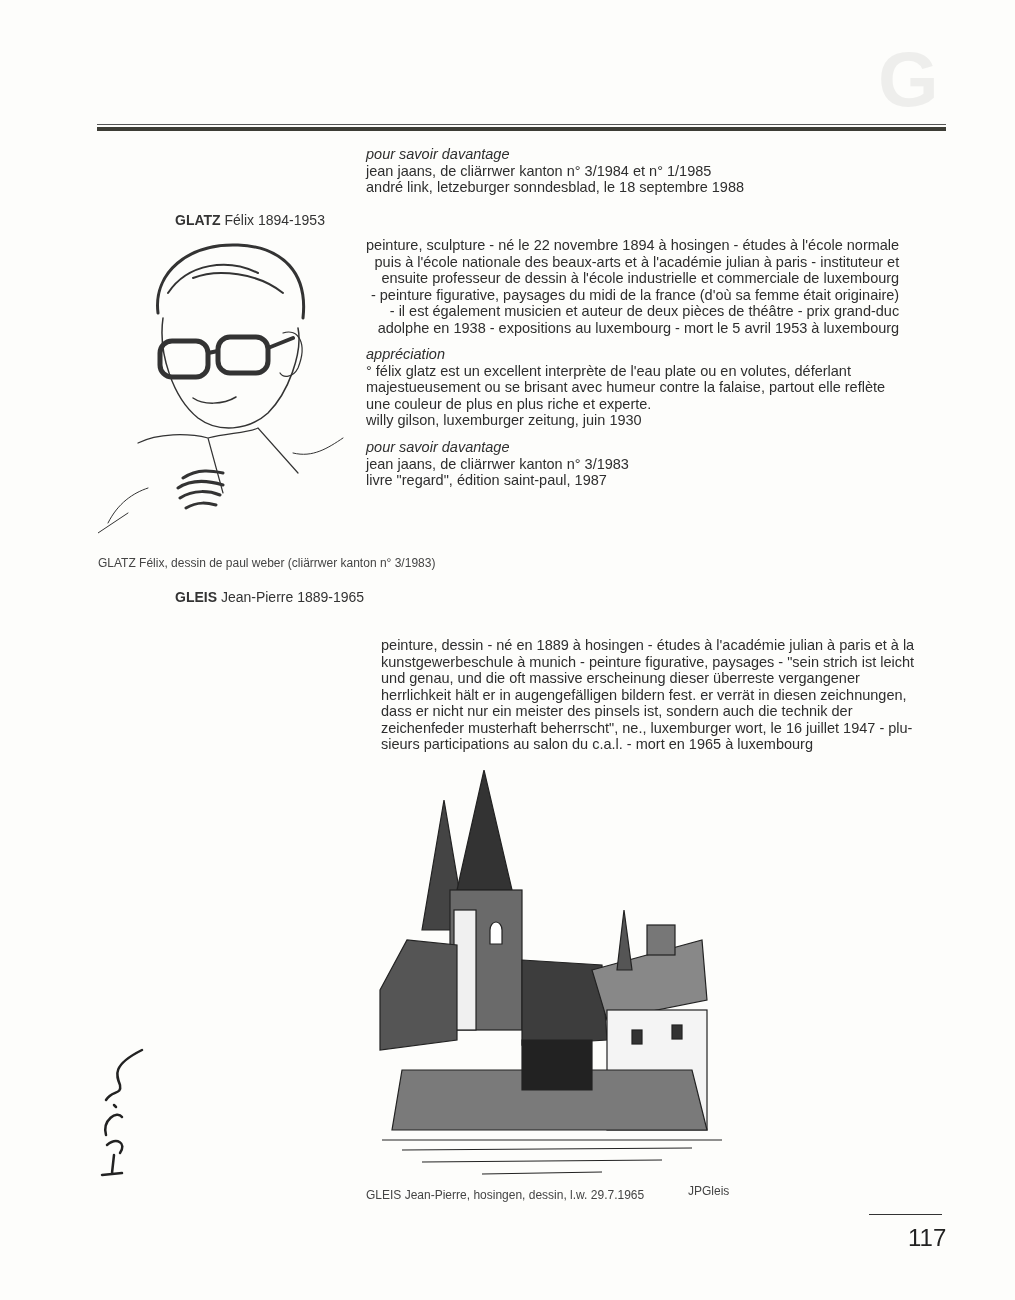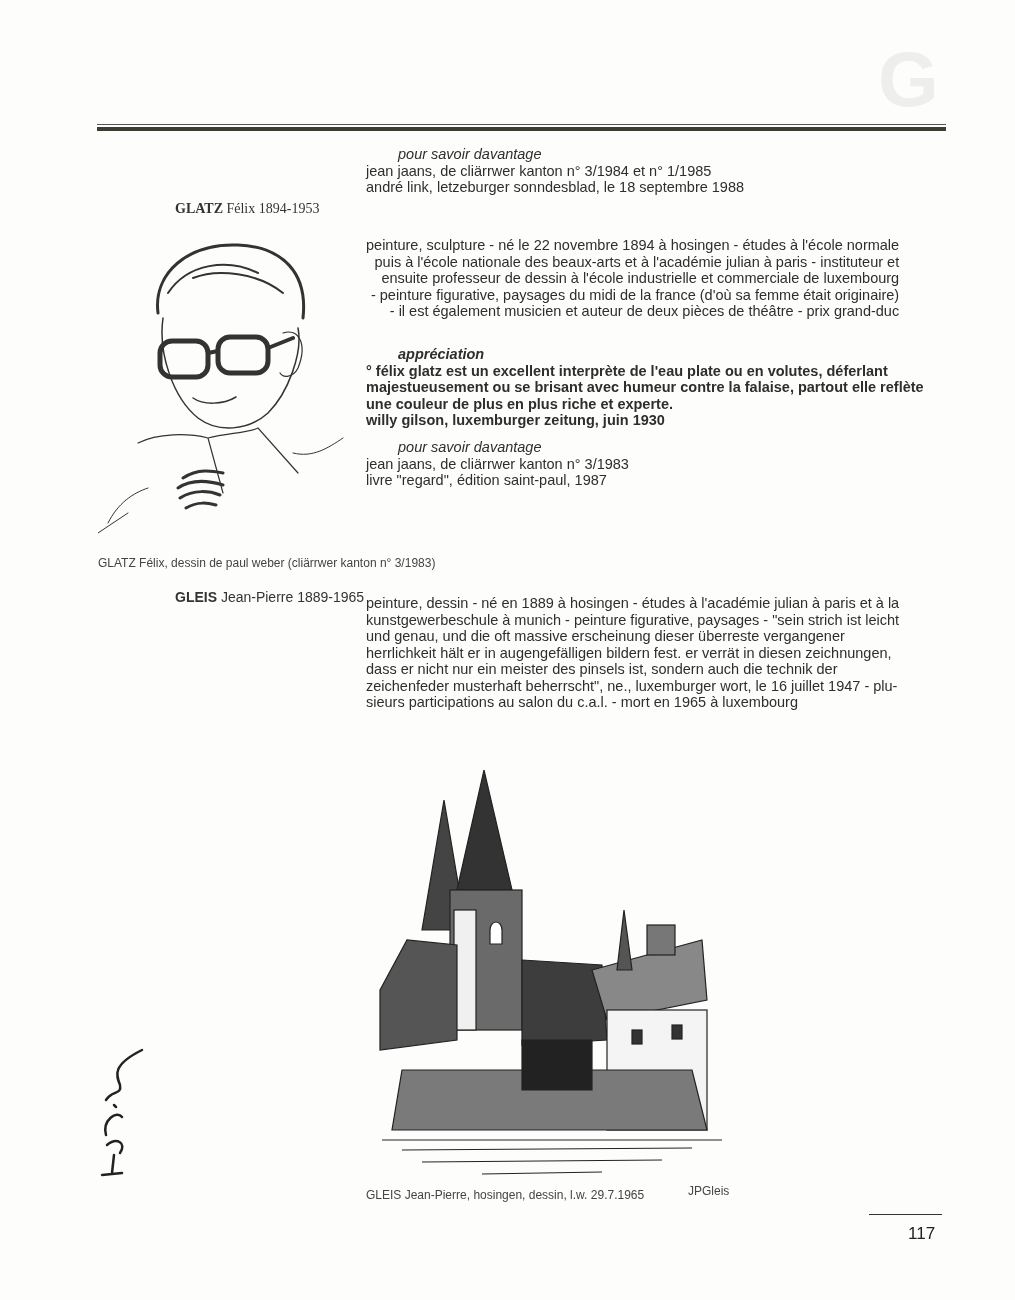--- a/index.html
+++ b/index.html
@@ -3,45 +3,45 @@
 <meta charset="utf-8">
 <style>
   html, body { margin:0; padding:0; }
   body { width:1015px; height:1300px; background:#fdfdfb; position:relative; overflow:hidden;
          font-family:"Liberation Sans", sans-serif; color:#2a2a2a; }
   .letter-mark { position:absolute; left:878px; top:40px; font-size:78px; font-weight:bold; color:#eeeeec;
                  font-family:"Liberation Sans", sans-serif; line-height:1; }
   .top-rule-thin { position:absolute; left:97px; top:124px; width:849px; height:1px; background:#555; }
   .top-rule { position:absolute; left:97px; top:127px; width:849px; height:4px; background:#3d3d36; }
   .block { position:absolute; left:366px; font-size:14.5px; line-height:16.5px; color:#2e2e2e; }
-  .block .label { font-style:italic;margin-left:32px; }
+  .block .label { font-style:italic; }
   .block p { margin:0; }
   .heading { position:absolute; left:175px; font-size:14px; color:#333; }
   .heading b { font-weight:bold; }
   .caption { position:absolute; font-size:12px; color:#444; }
   .portrait { position:absolute; left:98px; top:233px; width:250px; height:315px; }
   .church { position:absolute; left:362px; top:770px; width:400px; height:412px; }
   .signature { position:absolute; left:92px; top:1045px; width:60px; height:140px; }
   .page-rule { position:absolute; left:869px; top:1214px; width:73px; height:1px; background:#333; }
-  .page-num { position:absolute; left:908px; top:1224px; font-size:17px; color:#222; }
+  .page-num { position:absolute; left:908px; top:1224px; font-size:24px; color:#222; }
 </style>
 </head>
 <body>
 
 <div class="letter-mark">G</div>
 <div class="top-rule-thin"></div>
 <div class="top-rule"></div>
 
 <div class="block" style="top:146px;">
   <p class="label">pour savoir davantage</p>
   <p>jean jaans, de cliärrwer kanton n° 3/1984 et n° 1/1985</p>
   <p>andré link, letzeburger sonndesblad, le 18 septembre 1988</p>
 </div>
 
-<div class="heading" style="top:201px;font-family:Liberation Serif, serif;">
+<div class="heading" style="top:212px;">
   <b>GLATZ</b><span> Félix 1894-1953</span>
 </div>
 
 <svg class="portrait" viewBox="0 0 250 315">
   <g fill="none" stroke="#333" stroke-linecap="round">
     <path d="M60 80 C55 40 90 10 140 12 C185 14 210 40 205 85" stroke-width="3"></path>
     <path d="M70 60 C90 30 130 25 160 40 M95 45 C120 35 160 40 185 60" stroke-width="2"></path>
     <path d="M65 85 C60 120 75 165 100 185 C120 200 150 198 170 180 C190 160 205 120 200 95" stroke-width="1.5"></path>
     <path d="M185 100 C200 95 210 110 200 135 C195 145 185 145 182 140" stroke-width="1.2"></path>
     <rect x="62" y="108" width="48" height="36" rx="12" stroke-width="5"></rect>
@@ -55,41 +55,42 @@
   </g>
 </svg>
 <div class="caption" style="left:98px; top:556px;">GLATZ Félix, dessin de paul weber (cliärrwer kanton n° 3/1983)</div>
 
 <div class="block" style="top:237px;text-align:right;">
   <p>peinture, sculpture - né le 22 novembre 1894 à hosingen - études à l'école normale</p>
   <p>puis à l'école nationale des beaux-arts et à l'académie julian à paris - instituteur et</p>
   <p>ensuite professeur de dessin à l'école industrielle et commerciale de luxembourg</p>
   <p>- peinture figurative, paysages du midi de la france (d'où sa femme était originaire)</p>
   <p>- il est également musicien et auteur de deux pièces de théâtre - prix grand-duc</p>
+  <p>adolphe en 1938 - expositions au luxembourg - mort le 5 avril 1953 à luxembourg</p>
 </div>
 
-<div class="block" style="top:346px;font-weight:bold;">
+<div class="block" style="top:346px;">
   <p class="label">appréciation</p>
   <p>° félix glatz est un excellent interprète de l'eau plate ou en volutes, déferlant</p>
   <p>majestueusement ou se brisant avec humeur contre la falaise, partout elle reflète</p>
   <p>une couleur de plus en plus riche et experte.</p>
   <p>willy gilson, luxemburger zeitung, juin 1930</p>
 </div>
 
 <div class="block" style="top:439px;">
   <p class="label">pour savoir davantage</p>
   <p>jean jaans, de cliärrwer kanton n° 3/1983</p>
   <p>livre "regard", édition saint-paul, 1987</p>
 </div>
 
 <div class="heading" style="top:589px;">
   <b>GLEIS</b><span> Jean-Pierre 1889-1965</span>
 </div>
 
-<div class="block" style="top:595px;">
+<div class="block" style="top:637px;margin-left:15px;">
   <p>peinture, dessin - né en 1889 à hosingen - études à l'académie julian à paris et à la</p>
   <p>kunstgewerbeschule à munich - peinture figurative, paysages - "sein strich ist leicht</p>
   <p>und genau, und die oft massive erscheinung dieser überreste vergangener</p>
   <p>herrlichkeit hält er in augengefälligen bildern fest. er verrät in diesen zeichnungen,</p>
   <p>dass er nicht nur ein meister des pinsels ist, sondern auch die technik der</p>
   <p>zeichenfeder musterhaft beherrscht", ne., luxemburger wort, le 16 juillet 1947 - plu-</p>
   <p>sieurs participations au salon du c.a.l. - mort en 1965 à luxembourg</p>
 </div>
 
 <svg class="church" viewBox="0 0 400 412">

